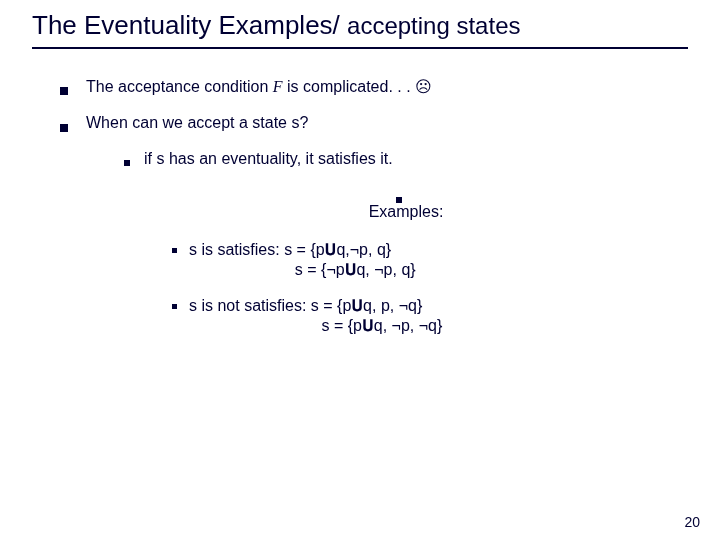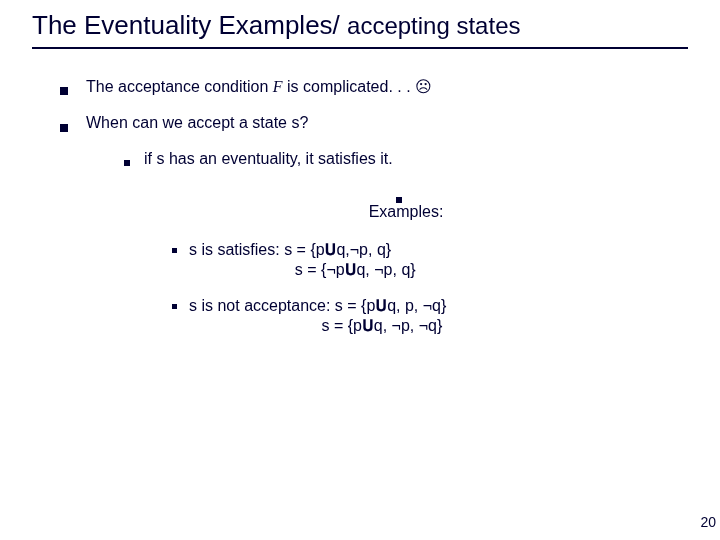--- a/index.html
+++ b/index.html
@@ -68,21 +68,21 @@
     margin: 0 0 2px 140px;
     font-size: 16px;
   }
   .indent-cont {
     margin-left: 157px;
     font-size: 16px;
     margin-bottom: 18px;
   }
   .pagenum {
     position: absolute;
-    right: 4px;
+    right: 20px;
     bottom: 10px;
     font-size: 14px;
     color: #000033;
   }
   .nowrap { white-space: nowrap; }
 </style>
 </head>
 <body>
 
 <div class="slide">
@@ -119,21 +119,21 @@
       <span>s is satisfies: </span><span>s = {p𝐔q,¬p, q}</span>
     </span>
   </div>
   <div class="indent-cont">
     <span style="visibility:hidden;">s is accepting: </span><span>s = {¬p𝐔q, ¬p, q}</span>
   </div>
 
   <div class="bullet-l3">
     <span class="sq-xs"></span>
     <span class="nowrap">
-      <span>s is not acceptance: </span><span>s = {p𝐔q, p, ¬q}</span>
+      <span>s is not satisfies: </span><span>s = {p𝐔q, p, ¬q}</span>
     </span>
   </div>
   <div class="indent-cont" style="margin-bottom:7px;">
     <span style="visibility:hidden;">s is not accepting: </span><span>s = {p𝐔q, ¬p, ¬q}</span>
   </div>
 
 </div>
 
 <div class="pagenum">20</div>
 

